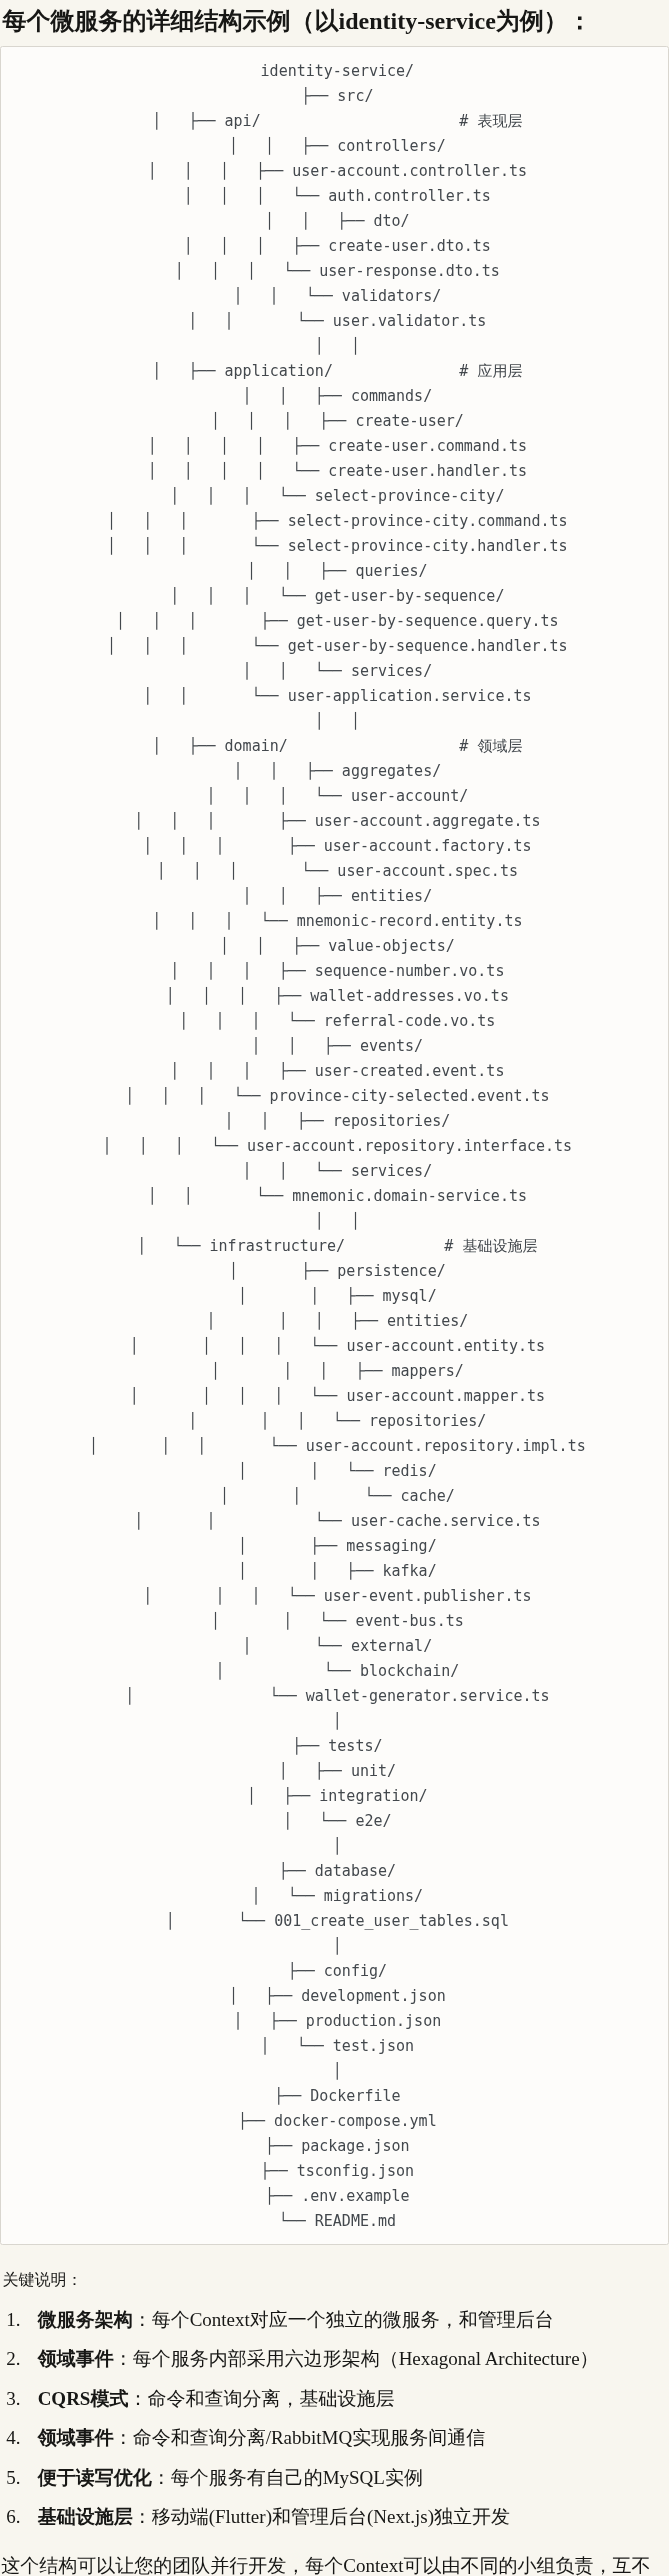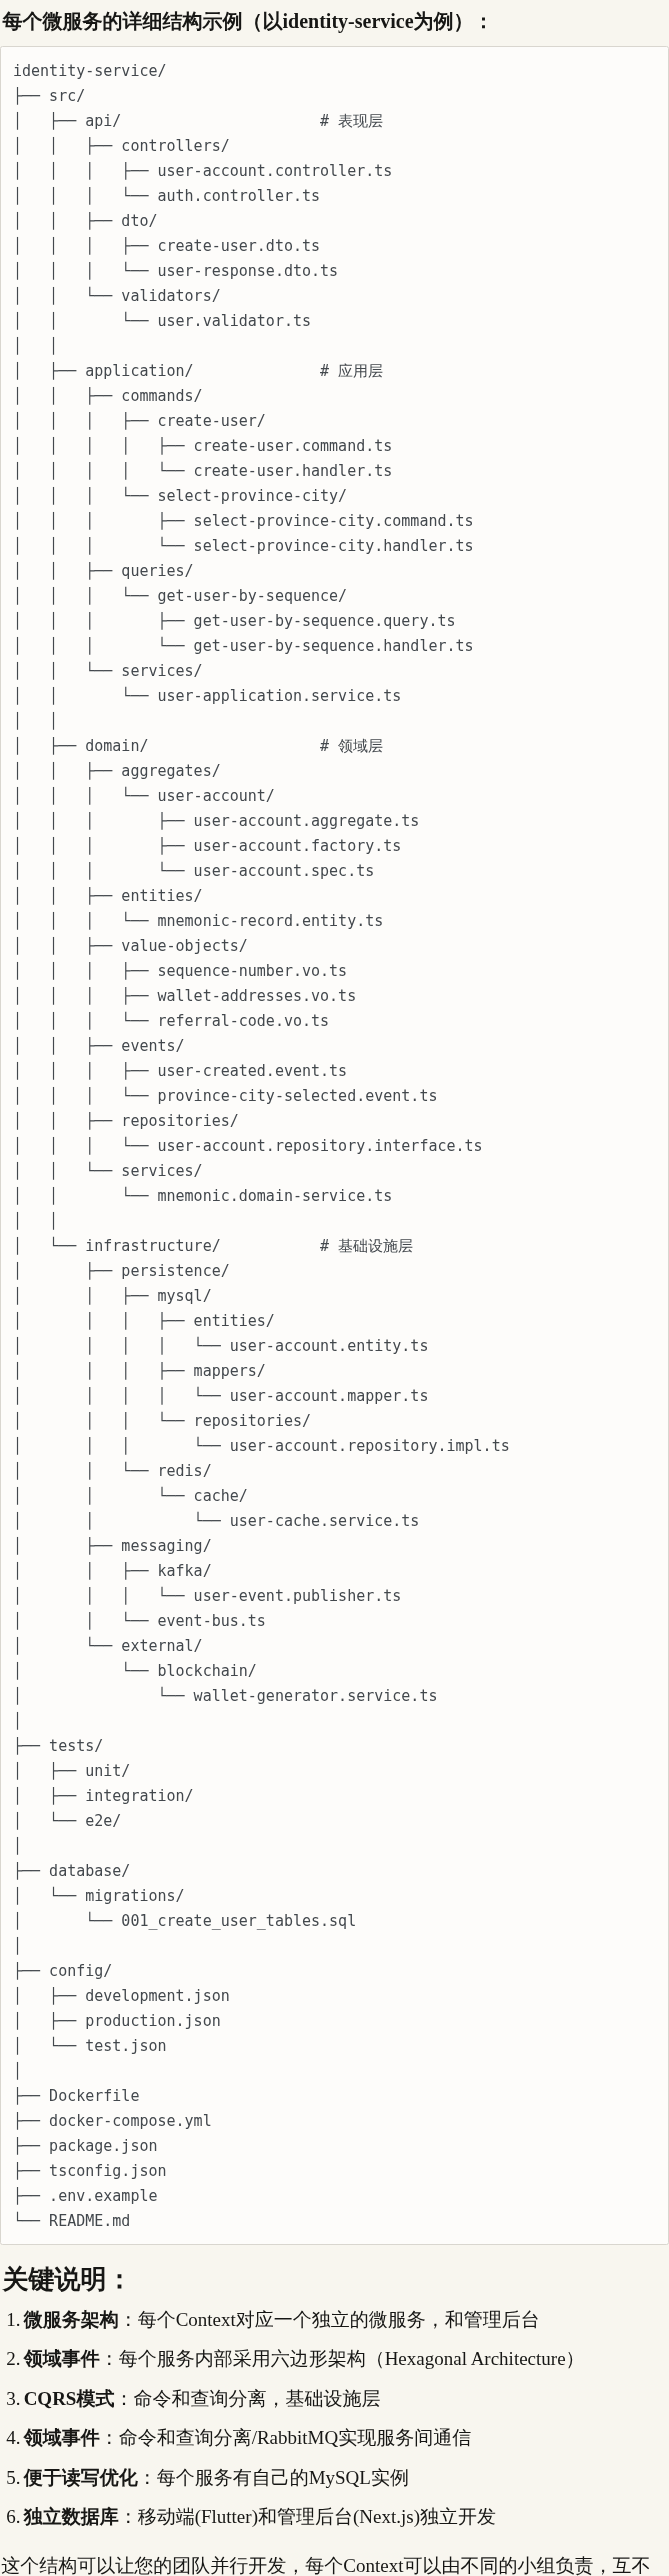--- a/index.html
+++ b/index.html
@@ -18,62 +18,64 @@
     width: 669px;
     min-height: 2576px;
     background: var(--page-bg);
     color: var(--body-text);
     font-family: "Liberation Serif", serif;
   }
   .page {
     padding-top: 7.5px;
   }
   .page-title {
-    font-size: 20px;
+    font-size: 24px;
     line-height: 27.5px;
     font-weight: bold;
     margin: 0 0 11.3px 2.5px;
     letter-spacing: 0;
   }
   .code-block {
     background: var(--code-bg);
     border: 0.6px solid var(--code-border);
     border-radius: 2.5px;
     padding: 12px 6.3px 9.4px 12px;
     overflow: hidden;
   }
   .file-tree {
     margin: 0;
     font-family: "DejaVu Sans Mono", monospace;
     font-size: 15px;
     line-height: 25px;
     color: var(--tree-text);
     white-space: pre;
+    text-align: center;
   }
   .notes-heading {
-    font-size: 26px;
+    font-size: 16px;
     line-height: 27.5px;
-    font-weight: bold;
+    font-weight: normal;
     margin: 21px 0 13.8px 2.5px;
   }
   .notes-list {
     margin: 0;
     padding: 0;
     list-style: none;
   }
   .note-item {
     font-size: 19px;
     line-height: 25px;
     margin: 0 0 14.4px 6.3px;
   }
   .note-num {
     margin-right: 3.1px;
   }
   .note-term {
     font-weight: bold;
+    margin-left: 14px;
   }
   .closing-note {
     font-size: 19px;
     line-height: 25px;
     margin: 24px 0 0 1.3px;
   }
 </style>
 </head>
 <body>
 
@@ -183,20 +185,20 @@
     <li class="note-item">
       <span class="note-num">3.</span><span class="note-term">CQRS模式</span><span class="note-desc">：命令和查询分离，基础设施层</span>
     </li>
     <li class="note-item">
       <span class="note-num">4.</span><span class="note-term">领域事件</span><span class="note-desc">：命令和查询分离/RabbitMQ实现服务间通信</span>
     </li>
     <li class="note-item">
       <span class="note-num">5.</span><span class="note-term">便于读写优化</span><span class="note-desc">：每个服务有自己的MySQL实例</span>
     </li>
     <li class="note-item">
-      <span class="note-num">6.</span><span class="note-term">独立数据库</span><span class="note-desc">：移动端(Flutter)和管理后台(Next.js)独立开发</span>
+      <span class="note-num">6.</span><span class="note-term">基础设施层</span><span class="note-desc">：移动端(Flutter)和管理后台(Next.js)独立开发</span>
     </li>
   </ol>
 
   <p class="closing-note">这个结构可以让您的团队并行开发，每个Context可以由不同的小组负责，互不干扰。</p>
 
 </div>
 
 
 </body></html>

